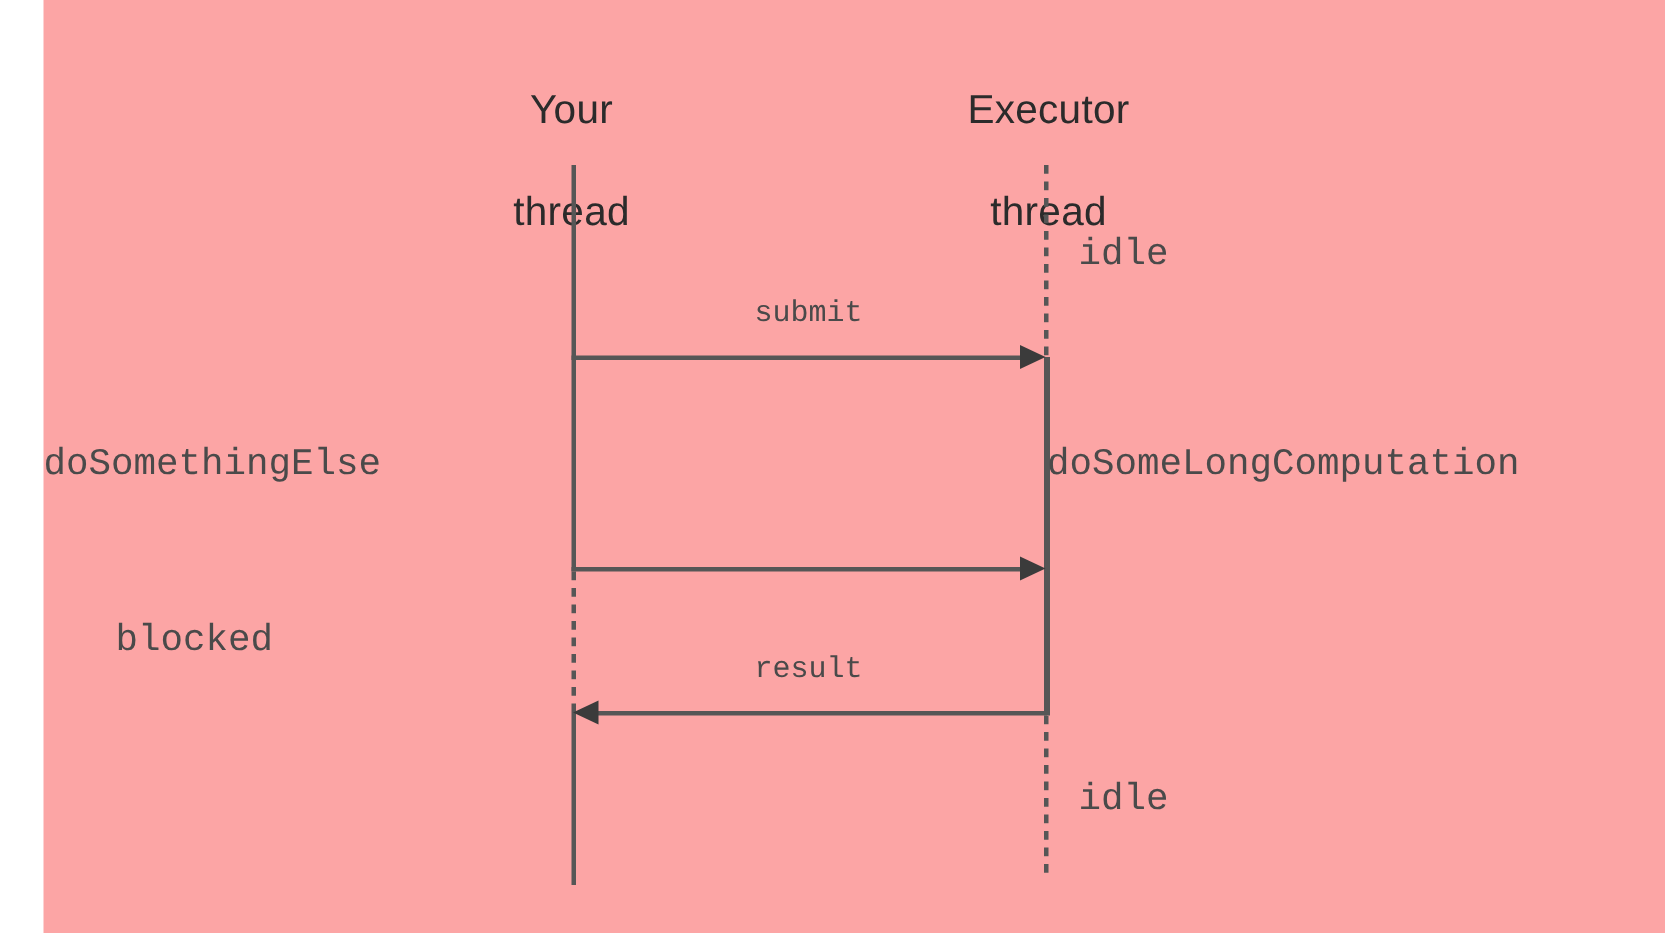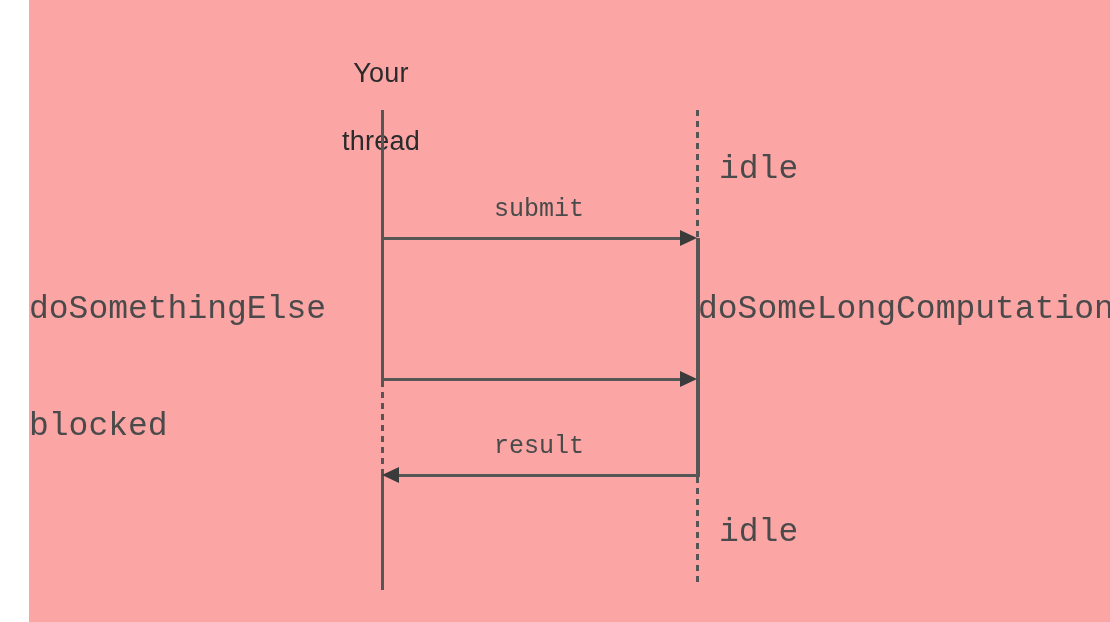--- a/index.html
+++ b/index.html
@@ -23,21 +23,21 @@
     font-family: "Liberation Sans", sans-serif;
     font-size: 27px;
     line-height: 34px;
     color: #2b2b2b;
     white-space: pre-line;
     letter-spacing: 0.2px;
   }
   .mono-label {
     position: absolute;
     font-family: "Liberation Mono", "DejaVu Sans Mono", monospace;
-    font-size: 33px;
+    font-size: 25px;
     line-height: 28px;
     color: #4a4a4a;
     white-space: nowrap;
   }
   .mono-label.right-align {
   }
   .lifeline-solid {
     position: absolute;
     width: 3px;
     background: #565656;
@@ -75,37 +75,41 @@
     position: absolute;
     width: 0;
     height: 0;
     border-top: 8px solid transparent;
     border-bottom: 8px solid transparent;
     border-right: 17px solid #3b3b3b;
   }
   .msg-label {
     position: absolute;
     font-family: "Liberation Mono", "DejaVu Sans Mono", monospace;
-    font-size: 25px;
+    font-size: 20px;
     line-height: 28px;
     color: #4a4a4a;
     white-space: nowrap;
     text-align: center;
   }
 </style>
 </head>
 <body>
 
 <div id="canvas">
 
   <div class="head-label" style="left:252px; top:22px; width:200px;">
     <div>Your</div>
     <div>thread</div>
   </div>
 
+  <div class="head-label" style="left:570px; top:22px; width:200px;">
+    <div>Executor</div>
+    <div>thread</div>
+  </div>
 
   <div class="lifeline-solid" style="left:352px; top:110px; height:271px;"></div>
 
   <div class="lifeline-dashed" style="left:352px; top:381px; height:93px;"></div>
 
   <div class="lifeline-solid" style="left:352px; top:474px; height:116px;"></div>
 
   <div class="lifeline-dashed" style="left:667px; top:110px; height:128px;"></div>
 
   <div class="activation" style="left:667px; top:238px; height:239px;"></div>
@@ -128,17 +132,17 @@
   <div class="arrow-line" style="left:369px; top:474px; width:300px;"></div>
 
   <div class="arrow-head-left" style="left:353px; top:467px;"></div>
 
   <div class="mono-label" style="left:690px; top:156px;">idle</div>
 
   <div class="mono-label right-align" style="left:0px; top:296px; width:332px;">doSomethingElse</div>
 
   <div class="mono-label" style="left:669px; top:296px;">doSomeLongComputation</div>
 
-  <div class="mono-label right-align" style="left:0px; top:413px; width:332px;">blocked</div>
+  <div class="mono-label right-align" style="left:0px; top:413px; width:332px;padding-left:48px;">blocked</div>
 
   <div class="mono-label" style="left:690px; top:519px;">idle</div>
 
 </div>
 
 </body></html>

